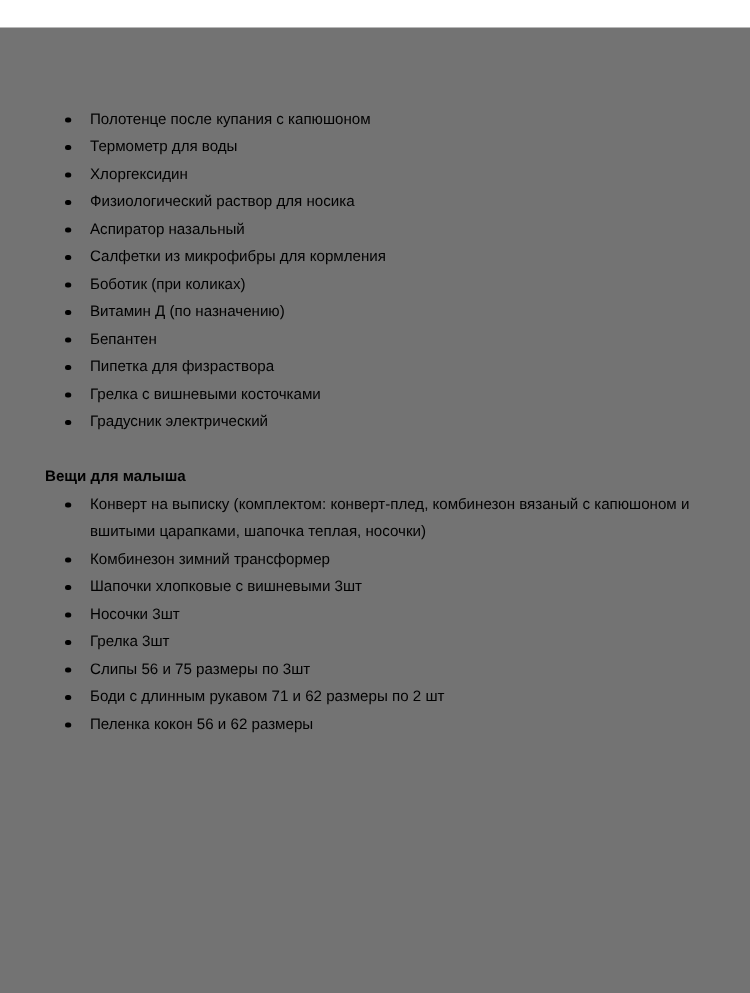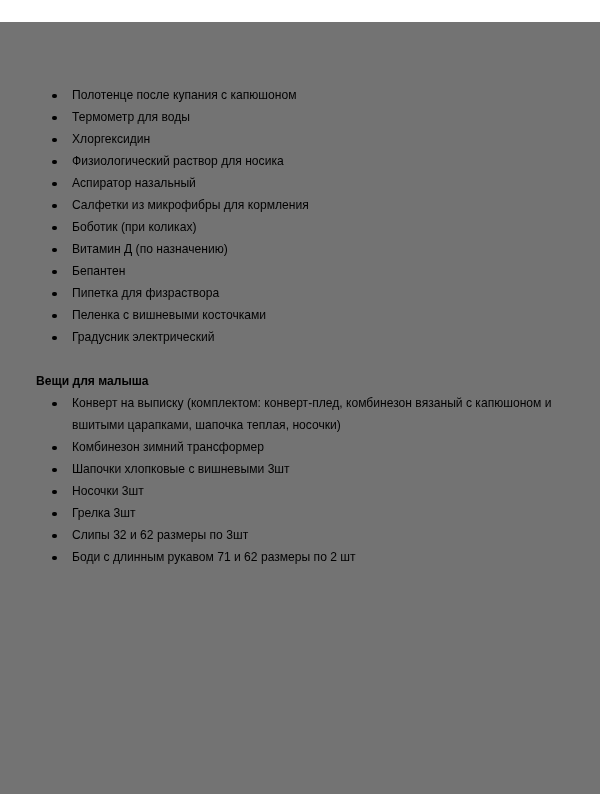--- a/index.html
+++ b/index.html
@@ -79,32 +79,33 @@
       <li>Полотенце после купания с капюшоном</li>
       <li>Термометр для воды</li>
       <li>Хлоргексидин</li>
       <li>Физиологический раствор для носика</li>
       <li>Аспиратор назальный</li>
       <li>Салфетки из микрофибры для кормления</li>
       <li>Боботик (при коликах)</li>
       <li>Витамин Д (по назначению)</li>
       <li>Бепантен</li>
       <li>Пипетка для физраствора</li>
-      <li>Пеленка с вишневыми косточками</li>
+      <li>Грелка с вишневыми косточками</li>
       <li>Градусник электрический</li>
     </ul>
 
     <div class="spacer-para"></div>
 
     <p class="section-heading">Вещи для малыша</p>
 
     <ul class="doc-list">
       <li>Конверт на выписку (комплектом: конверт-плед, комбинезон вязаный с капюшоном и вшитыми царапками, шапочка теплая, носочки)</li>
       <li>Комбинезон зимний трансформер</li>
       <li>Шапочки хлопковые с вишневыми 3шт</li>
       <li>Носочки 3шт</li>
       <li>Грелка 3шт</li>
-      <li>Слипы 32 и 62 размеры по 3шт</li>
+      <li>Слипы 56 и 75 размеры по 3шт</li>
       <li>Боди с длинным рукавом 71 и 62 размеры по 2 шт</li>
+      <li>Пеленка кокон 56 и 62 размеры</li>
     </ul>
 
   </div>
 </div>
 
 </body></html>

